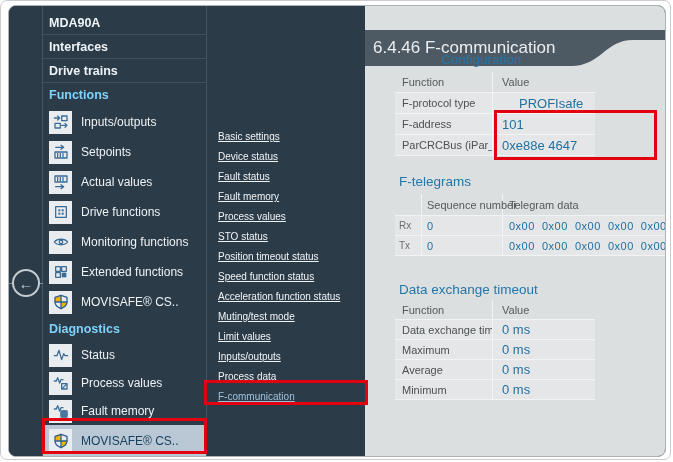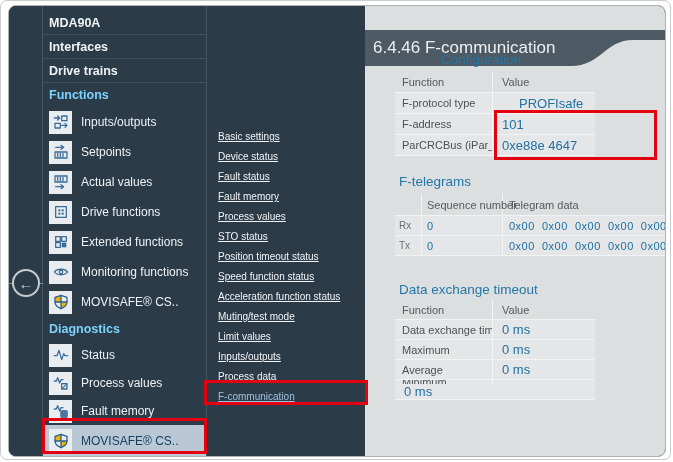--- a/index.html
+++ b/index.html
@@ -137,36 +137,36 @@
               <rect class="fillb" x="13" y="8" width="3" height="3"></rect>
               <rect class="fillb" x="8" y="13" width="3" height="3"></rect>
               <rect class="fillb" x="13" y="13" width="3" height="3"></rect>
             </svg>
         </span>
         <span class="lbl">Drive functions</span>
       </div>
       <div class="nav-item">
         <span class="ibox">
           <svg viewBox="0 0 24 24">
+              <path d="M2 12c4-5.5 16-5.5 20 0c-4 5.5-16 5.5-20 0z"></path>
+              <circle cx="12" cy="12" r="2.6"></circle>
+            </svg>
+        </span>
+        <span class="lbl">Monitoring functions</span>
+      </div>
+      <div class="nav-item">
+        <span class="ibox">
+          <svg viewBox="0 0 24 24">
               <rect x="4" y="4" width="7" height="7"></rect>
               <rect x="13" y="4" width="7" height="7"></rect>
               <rect x="4" y="13" width="7" height="7"></rect>
               <rect class="fillb" x="13" y="13" width="7" height="7"></rect>
             </svg>
         </span>
         <span class="lbl">Extended functions</span>
-      </div>
-      <div class="nav-item">
-        <span class="ibox">
-          <svg viewBox="0 0 24 24">
-              <path d="M2 12c4-5.5 16-5.5 20 0c-4 5.5-16 5.5-20 0z"></path>
-              <circle cx="12" cy="12" r="2.6"></circle>
-            </svg>
-        </span>
-        <span class="lbl">Monitoring functions</span>
       </div>
       <div class="nav-item">
         <span class="ibox">
           <svg viewBox="0 0 24 24">
               <path d="M12 2v10H3V5z" fill="#f0b400" stroke="none"></path>
               <path d="M12 12h9c0 5-4 8-9 10z" fill="#f0b400" stroke="none"></path>
               <path d="M12 2l9 3v7c0 5-4 8-9 10c-5-2-9-5-9-10V5z" stroke="#2a5f93"></path>
               <path d="M12 2v20M3 12h18" stroke="#2a5f93"></path>
             </svg>
         </span>
@@ -292,21 +292,21 @@
           <div class="c2">0 ms</div>
         </div>
         <div class="trow data" style="height:20px;">
           <div class="c1">Maximum</div>
           <div class="c2">0 ms</div>
         </div>
         <div class="trow data" style="height:20px;">
           <div class="c1">Average</div>
           <div class="c2">0 ms</div>
         </div>
-        <div class="trow data" style="height:20px;flex-direction:column;">
+        <div class="trow data" style="height:20px;">
           <div class="c1">Minimum</div>
           <div class="c2">0 ms</div>
         </div>
       </div>
     </div>
 
     <div class="redbox" style="left:195px; top:374px; width:164px; height:25px;"></div>
     <div class="redbox" style="left:33px; top:412px; width:165px; height:36px;"></div>
   </div>
 </div>

